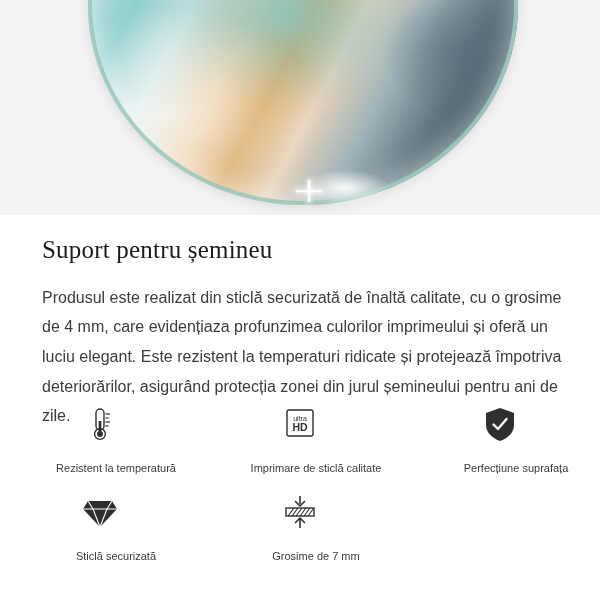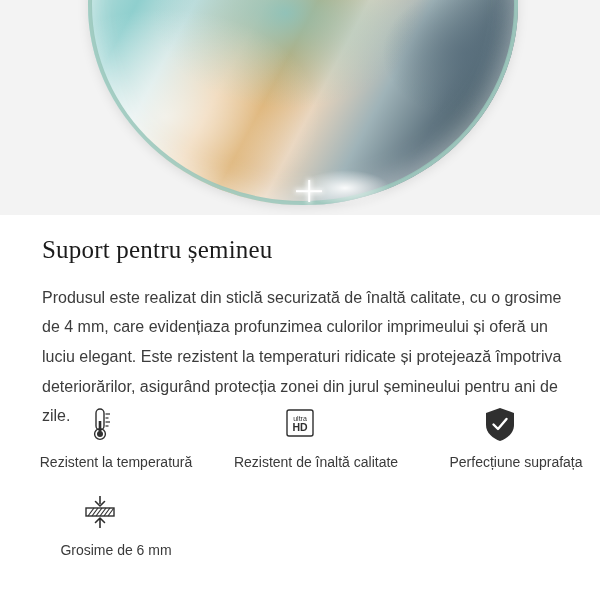--- a/index.html
+++ b/index.html
@@ -161,31 +161,31 @@
     width: 600px;
     display: grid;
     grid-template-columns: repeat(3, 1fr);
     grid-template-rows: 70px 70px;
     row-gap: 18px;
   }
   .feature {
     display: flex;
     flex-direction: column;
     align-items: center;
-    justify-content: flex-start;
+    justify-content: space-between;
   }
   .feature-icon {
     height: 42px;
     display: flex;
     align-items: center;
     justify-content: center;
   }
   .feature-label {
     margin-top: 8px;
-    font-size: 14px;
+    font-size: 11px;
     color: #3a3a3a;
     text-align: center;
     white-space: nowrap;
     margin-left: 32px;
   }
   svg { display: block; }
 </style>
 </head>
 <body>
 
@@ -225,50 +225,60 @@
     </div>
 
     <div class="feature">
       <div class="feature-icon">
         <svg width="40" height="38" viewBox="0 0 40 38">
           <rect x="7" y="4" width="26" height="26" rx="2" fill="none" stroke="#2f2f2f" stroke-width="1.4"></rect>
           <text x="20" y="14.5" text-anchor="middle" font-family="Liberation Sans, sans-serif" font-size="7" fill="#2f2f2f">ultra</text>
           <text x="20" y="25" text-anchor="middle" font-family="Liberation Sans, sans-serif" font-size="10.5" font-weight="bold" fill="#2f2f2f">HD</text>
         </svg>
       </div>
-      <div class="feature-label">Rezistent de înaltă calitate</div>
+      <div class="feature-label">Imprimare de sticlă calitate</div>
     </div>
 
     <div class="feature">
       <div class="feature-icon">
         <svg width="38" height="40" viewBox="0 0 38 40">
           <path d="M19 3 L33 8 V20 C33 28 26 33.5 19 36 C12 33.5 5 28 5 20 V8 Z" fill="#2f2f2f"></path>
           <path d="M12.5 19.5 L17 24 L25.5 14" fill="none" stroke="#ffffff" stroke-width="2.4" stroke-linecap="round" stroke-linejoin="round"></path>
         </svg>
       </div>
       <div class="feature-label">Perfecțiune suprafața</div>
     </div>
 
+    <div class="feature">
+      <div class="feature-icon">
+        <svg width="40" height="36" viewBox="0 0 40 36">
+          <path d="M8 6 H32 L37 14 L20 32 L3 14 Z" fill="#2f2f2f"></path>
+          <path d="M8 6 L13 14 L20 32 L27 14 L32 6" fill="none" stroke="#ffffff" stroke-width="1.1"></path>
+          <path d="M3 14 H37" fill="none" stroke="#ffffff" stroke-width="1.1"></path>
+        </svg>
+      </div>
+      <div class="feature-label">Sticlă securizată</div>
+    </div>
 
 
     <div class="feature">
       <div class="feature-icon">
         <svg width="40" height="40" viewBox="0 0 40 40">
           <path d="M20 3 V11" stroke="#2f2f2f" stroke-width="1.6"></path>
           <path d="M15.5 8.5 L20 13 L24.5 8.5" fill="none" stroke="#2f2f2f" stroke-width="1.6" stroke-linecap="round" stroke-linejoin="round"></path>
           <rect x="6" y="15" width="28" height="8" fill="none" stroke="#2f2f2f" stroke-width="1.4"></rect>
           <g stroke="#2f2f2f" stroke-width="1.1">
             <line x1="8" y1="23" x2="14" y2="15"></line>
             <line x1="12" y1="23" x2="18" y2="15"></line>
             <line x1="16" y1="23" x2="22" y2="15"></line>
             <line x1="20" y1="23" x2="26" y2="15"></line>
             <line x1="24" y1="23" x2="30" y2="15"></line>
             <line x1="28" y1="23" x2="33.5" y2="15.5"></line>
           </g>
           <path d="M20 35 V27" stroke="#2f2f2f" stroke-width="1.6"></path>
           <path d="M15.5 29.5 L20 25 L24.5 29.5" fill="none" stroke="#2f2f2f" stroke-width="1.6" stroke-linecap="round" stroke-linejoin="round"></path>
         </svg>
       </div>
-      <div class="feature-label">Grosime de 6 mm</div>
+      <div class="feature-label">Grosime de 7 mm</div>
     </div>
 
   </div>
 </div>
 
 </body></html>

